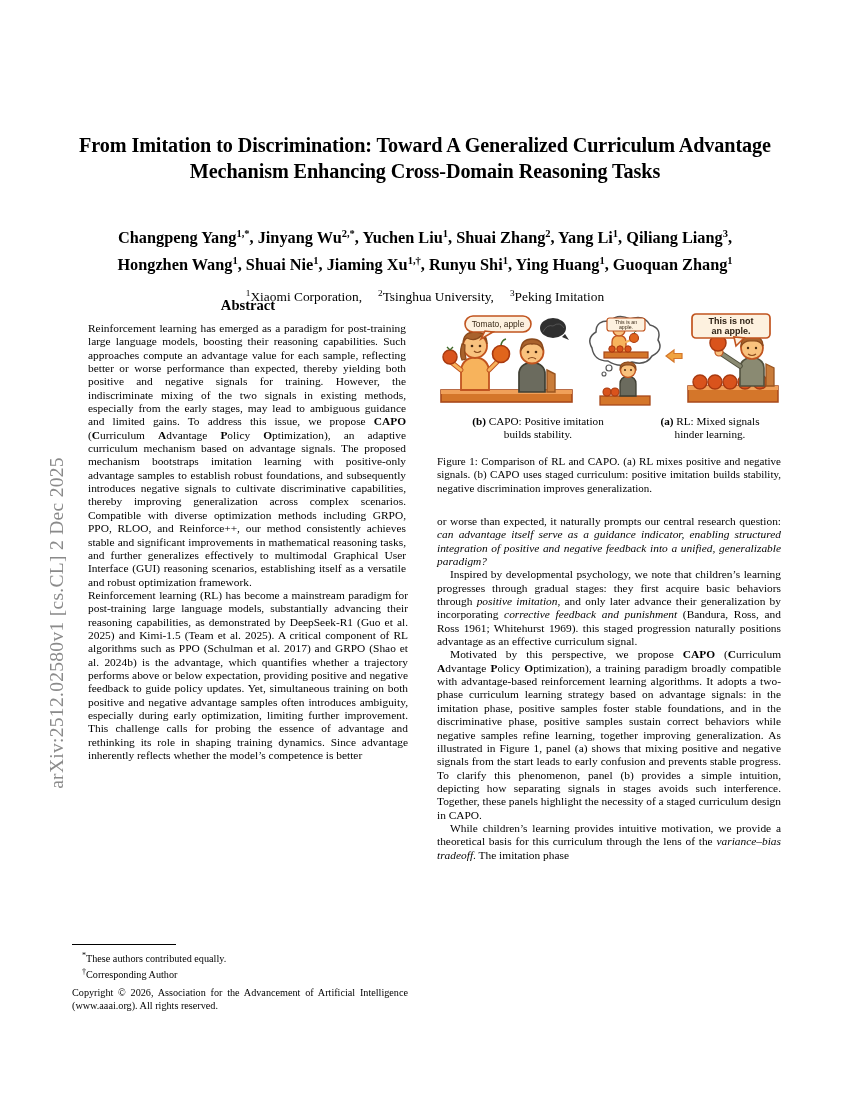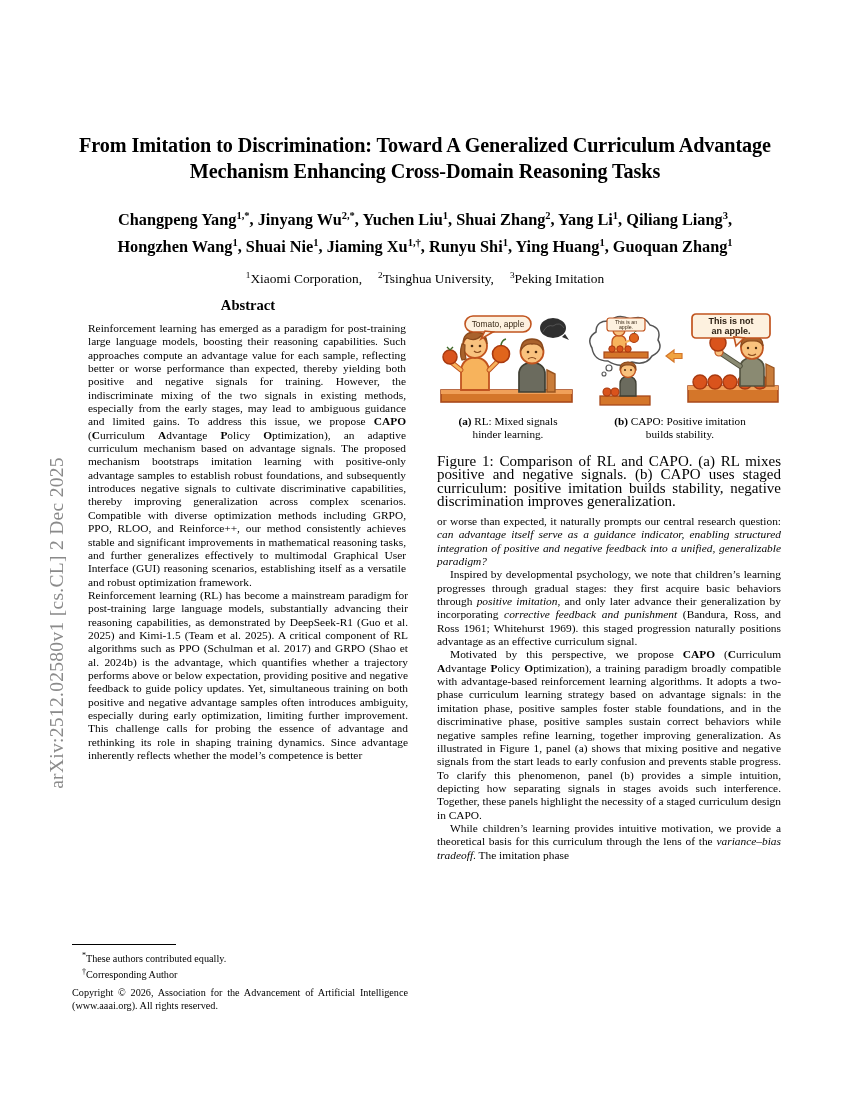--- a/index.html
+++ b/index.html
@@ -47,21 +47,21 @@
     text-align: center;
   }
   #paper-title {
     font-size: 20.2px;
     font-weight: bold;
     line-height: 26px;
     margin: 0;
     letter-spacing: -0.1px;
   }
   #authors {
-    margin-top: 21px;
+    margin-top: 39px;
     font-size: 16.3px;
     font-weight: bold;
     line-height: 22.5px;
   }
   #authors sup { font-size: 10.5px; font-weight: bold; vertical-align: super; }
   #affiliations {
     margin-top: 8px;
     font-size: 13.4px;
     line-height: 17px;
   }
@@ -149,21 +149,21 @@
     margin-top: 7px;
     font-size: 11.2px;
     line-height: 13.4px;
   }
   #subcap-a { width: 142px; text-align: center; }
   #subcap-b { width: 202px; text-align: center; }
   .subcap-label { font-weight: bold; }
 
   #fig-caption {
     margin-top: 13px;
-    font-size: 15px;
+    font-size: 11px;
     line-height: 13.35px;
     text-align: justify;
   }
 </style>
 </head>
 <body>
 
 <div id="arxiv-stamp">arXiv:2512.02580v1  [cs.CL]  2 Dec 2025</div>
 
 <div id="page">
@@ -342,30 +342,30 @@
             <rect x="110" y="2" width="78" height="24" rx="4" fill="#fdf1df" stroke="#c1541f" stroke-width="1.7"></rect>
             <path d="M152 25 L154 34 L162 26 Z" fill="#fdf1df" stroke="#c1541f" stroke-width="1.6"></path>
             <text x="149" y="12" font-family="Liberation Sans, sans-serif" font-size="9" font-weight="bold" fill="#2a1d10" text-anchor="middle">This is not</text>
             <text x="149" y="22" font-family="Liberation Sans, sans-serif" font-size="9" font-weight="bold" fill="#2a1d10" text-anchor="middle">an apple.</text>
           </g>
         </svg>
       </div>
     </div>
 
     <div id="subcaptions">
+      <div id="subcap-b">
+        <span class="subcap-label">(b)</span>
+        <span>CAPO: Positive imitation</span><br>
+        <span>builds stability.</span>
+      </div>
       <div id="subcap-a">
         <span class="subcap-label">(a)</span>
         <span>RL: Mixed signals</span><br>
         <span>hinder learning.</span>
       </div>
-      <div id="subcap-b">
-        <span class="subcap-label">(b)</span>
-        <span>CAPO: Positive imitation</span><br>
-        <span>builds stability.</span>
-      </div>
     </div>
 
     <div id="fig-caption">Figure 1: Comparison of RL and CAPO. (a) RL mixes positive and negative signals. (b) CAPO uses staged curriculum: positive imitation builds stability, negative discrimination improves generalization.</div>
   </div>
 
   <div class="col" id="col-right" style="top:515px;">
     <p class="body"><span>or worse than expected, it naturally prompts our central research question: </span><i>can advantage itself serve as a guidance indicator, enabling structured integration of positive and negative feedback into a unified, generalizable paradigm?</i></p>
 
     <p class="body indent"><span>Inspired by developmental psychology, we note that children’s learning progresses through gradual stages: they first acquire basic behaviors through </span><i>positive imitation</i><span>, and only later advance their generalization by incorporating </span><i>corrective feedback and punishment</i><span> (Bandura, Ross, and Ross 1961; Whitehurst 1969). this staged progression naturally positions advantage as an effective curriculum signal.</span></p>
 

